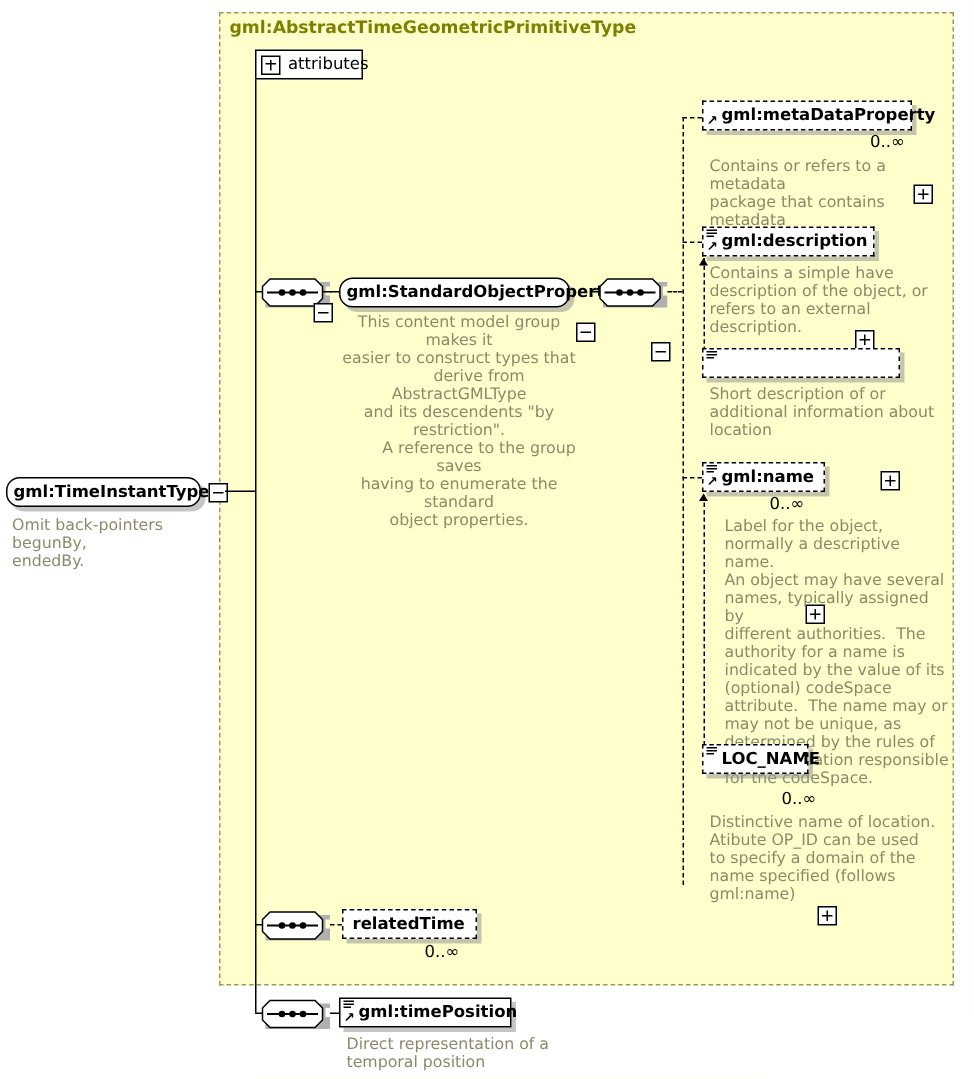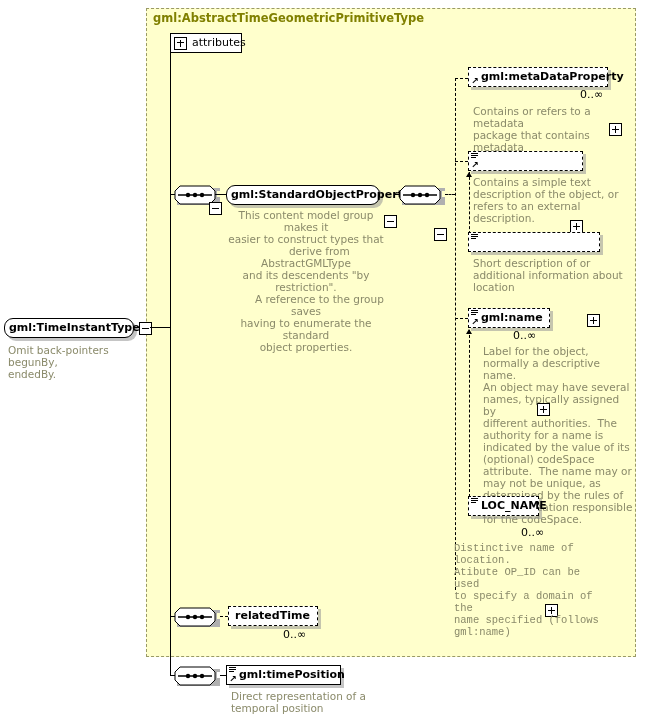--- a/index.html
+++ b/index.html
@@ -190,23 +190,24 @@
 properties.</div>
 
 <div class="dln" style="left:455px;top:161px;width:13px;"></div>
 <div class="node dashed" style="left:468px;top:151px;width:115px;">
   <span class="typemark">
       <i></i>
       <i></i>
       <i></i>
     </span>
   <span class="refarrow">↗</span>
+  <span class="node-label" style="padding-left:12px;">gml:description</span>
 </div>
 <div class="expander plus" style="left:570px;top:155px;margin:0;"></div>
-<div class="annot" style="left:473px;top:176px;width:152px;">Contains a simple text
+<div class="annot" style="left:473px;top:176px;width:152px;">Contains a simple have
 description of the object, or
 refers to an external
 description.</div>
 <div class="uparrow" style="left:466px;top:172px;"></div>
 
 <div class="dlnv" style="left:469px;top:172px;height:67px;"></div>
 <div class="node dashed" style="left:468px;top:232px;width:132px;">
   <span class="typemark">
       <i></i>
       <i></i>
@@ -249,21 +250,21 @@
 <div class="node dashed" style="left:468px;top:496px;width:71px;">
   <span class="typemark">
       <i></i>
       <i></i>
       <i></i>
     </span>
   <span class="node-label" style="padding-left:12px;">LOC_NAME</span>
 </div>
 <div class="expander plus" style="left:545px;top:500px;margin:0;"></div>
 <div class="occ" style="left:521px;top:526px;">0..∞</div>
-<div class="annot" style="left:454px;top:542px;width:155px;font-family:Liberation Mono, monospace;">Distinctive name of location.
+<div class="annot" style="left:473px;top:542px;width:155px;">Distinctive name of location.
 Atibute OP_ID can be used
 to specify a domain of the
 name specified (follows
 gml:name)</div>
 
 <div class="ln lnh" style="left:170px;top:616px;width:8px;"></div>
 <div class="seq-oct" style="left:174px;top:607px;">
   <svg width="46" height="23" viewBox="0 0 46 23">
     <polygon points="3,20 46,20 46,12 43,12 43,6 46,6 46,3 3,3" fill="#b0b0b0"></polygon>
     <polygon points="6,1 36,1 41,6 41,14 36,19 6,19 1,14 1,6" fill="#fff" stroke="#000" stroke-width="1"></polygon>

